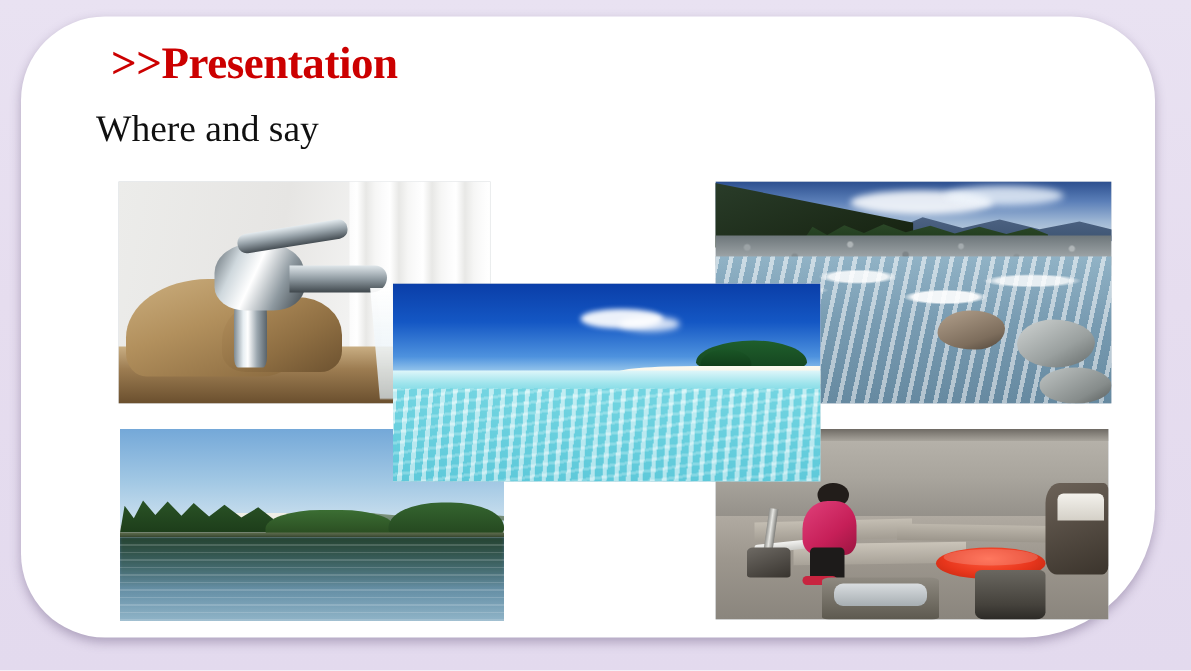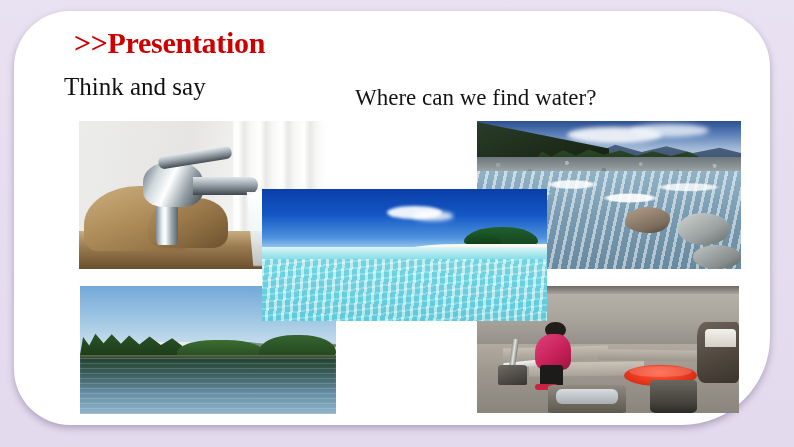--- a/index.html
+++ b/index.html
@@ -426,23 +426,22 @@
 <body>
 
 <div id="slide">
 
   <div id="slide-bg"></div>
 
   <div id="content-card">
 
     <div id="title-heading">&gt;&gt;Presentation</div>
 
-    <div id="subtitle-text">Think and say</div>
-
-    <div id="question-text">Where can we find water?</div>
+    <div id="subtitle-text">Where and say</div>
+
 
     <div class="photo" id="photo-faucet">
       <div class="scene">
         <div class="wall"></div>
         <div class="curtain"></div>
         <div class="counter"></div>
         <div class="stone"></div>
         <div class="stone2"></div>
         <div class="tap-base"></div>
         <div class="tap-body"></div>

